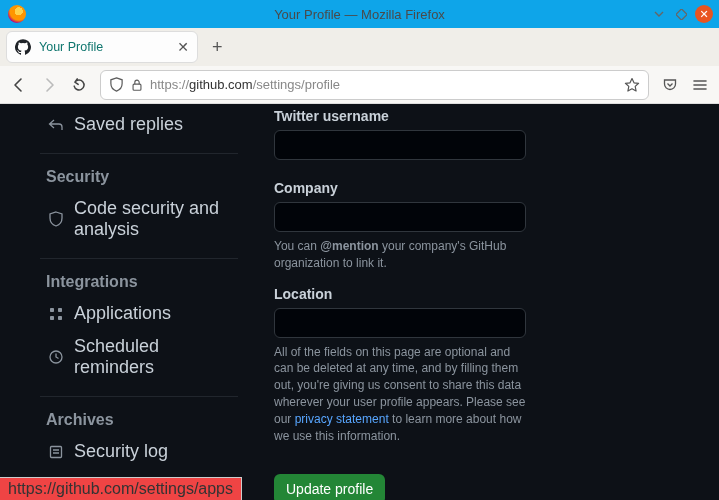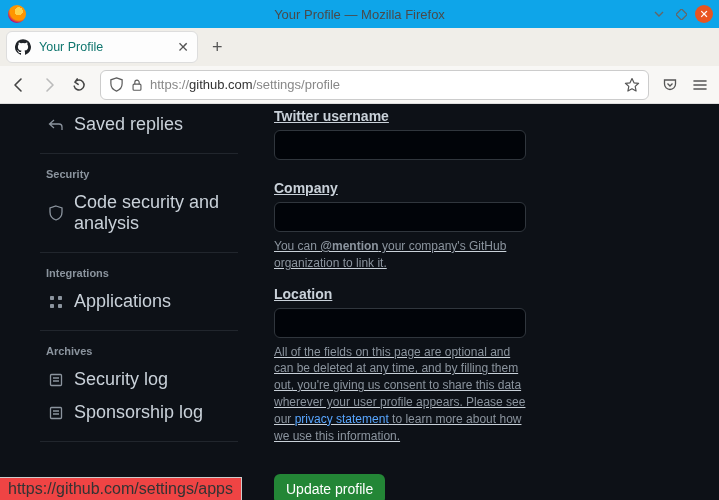--- a/index.html
+++ b/index.html
@@ -120,21 +120,21 @@
     display: flex;
     overflow: hidden;
   }
   .sidebar {
     width: 250px;
     padding: 0 12px 16px 40px;
     overflow-y: hidden;
     flex-shrink: 0;
   }
   .side-section-title {
-    font-size: 11px;
+    font-size: 16px;
     font-weight: 600;
     color: #8b949e;
     margin: 14px 0 6px 6px;
   }
   .side-item {
     display: flex;
     align-items: center;
     gap: 10px;
     padding: 6px 8px;
     border-radius: 6px;
@@ -142,21 +142,20 @@
     font-size: 18px;
     cursor: pointer;
   }
   .side-item.active { background: #21262d; }
   .side-item .sicon { width: 16px; height: 16px; color: #8b949e; display: flex; align-items: center; justify-content: center; }
   .side-divider { border-top: 1px solid #21262d; margin-top: 12px; }
   .main {
     flex: 1;
     padding: 4px 24px 16px 24px;
     overflow-y: hidden;
-    text-decoration: underline;
   }
   .fieldlabel {
     font-size: 14px;
     font-weight: 600;
     color: #c9d1d9;
     margin-bottom: 6px;
   }
   .textinput {
     width: 252px;
     height: 30px;
@@ -313,20 +312,29 @@
       <span class="sicon">
         <svg width="16" height="16" viewBox="0 0 16 16" fill="#8b949e">
             <rect x="2" y="2" width="4" height="4" rx="0.8"></rect>
             <rect x="10" y="2" width="4" height="4" rx="0.8"></rect>
             <rect x="2" y="10" width="4" height="4" rx="0.8"></rect>
             <rect x="10" y="10" width="4" height="4" rx="0.8"></rect>
           </svg>
       </span>
       <span>Applications</span>
     </div>
+    <div class="side-item">
+      <span class="sicon">
+        <svg width="16" height="16" viewBox="0 0 16 16" fill="none" stroke="#8b949e" stroke-width="1.3">
+            <circle cx="8" cy="8" r="6"></circle>
+            <path d="M8 4.5V8l2.5 1.5"></path>
+          </svg>
+      </span>
+      <span>Scheduled reminders</span>
+    </div>
 
     <div class="side-divider"></div>
     <div class="side-section-title">Archives</div>
     <div class="side-item">
       <span class="sicon">
         <svg width="16" height="16" viewBox="0 0 16 16" fill="none" stroke="#8b949e" stroke-width="1.3">
             <rect x="2.5" y="2.5" width="11" height="11" rx="1"></rect>
             <path d="M5 6h6M5 9h6"></path>
           </svg>
       </span>

